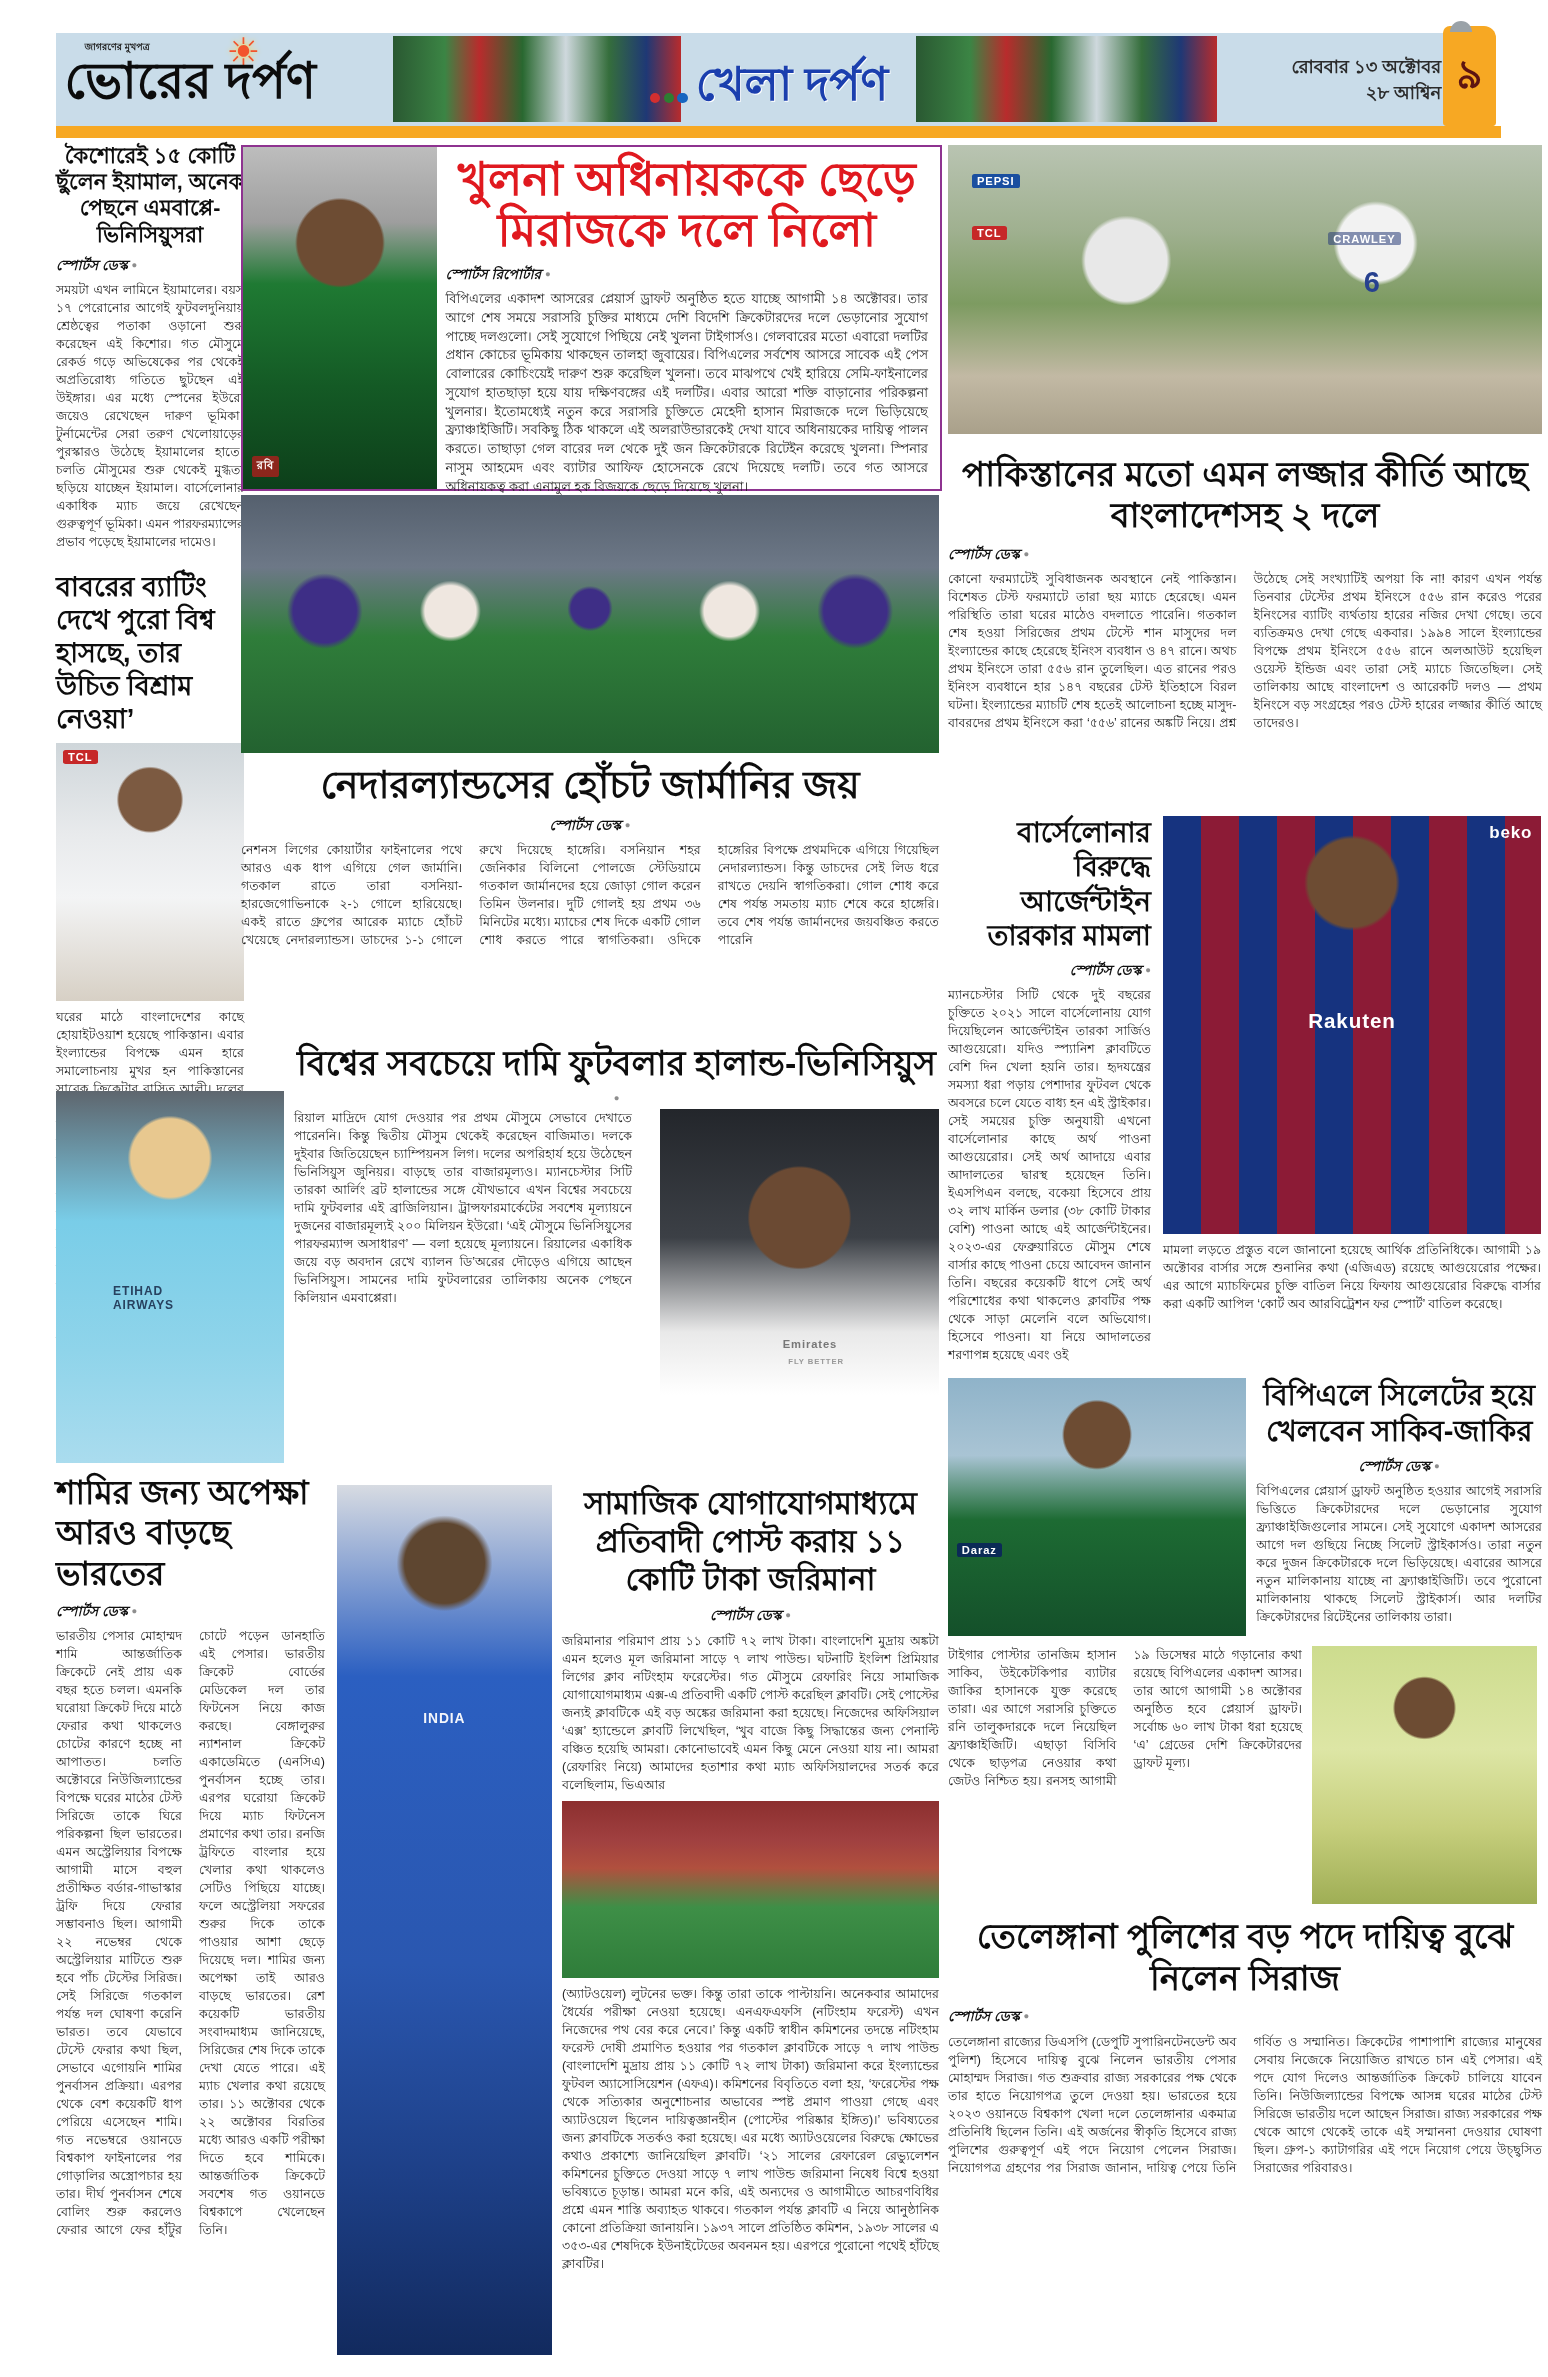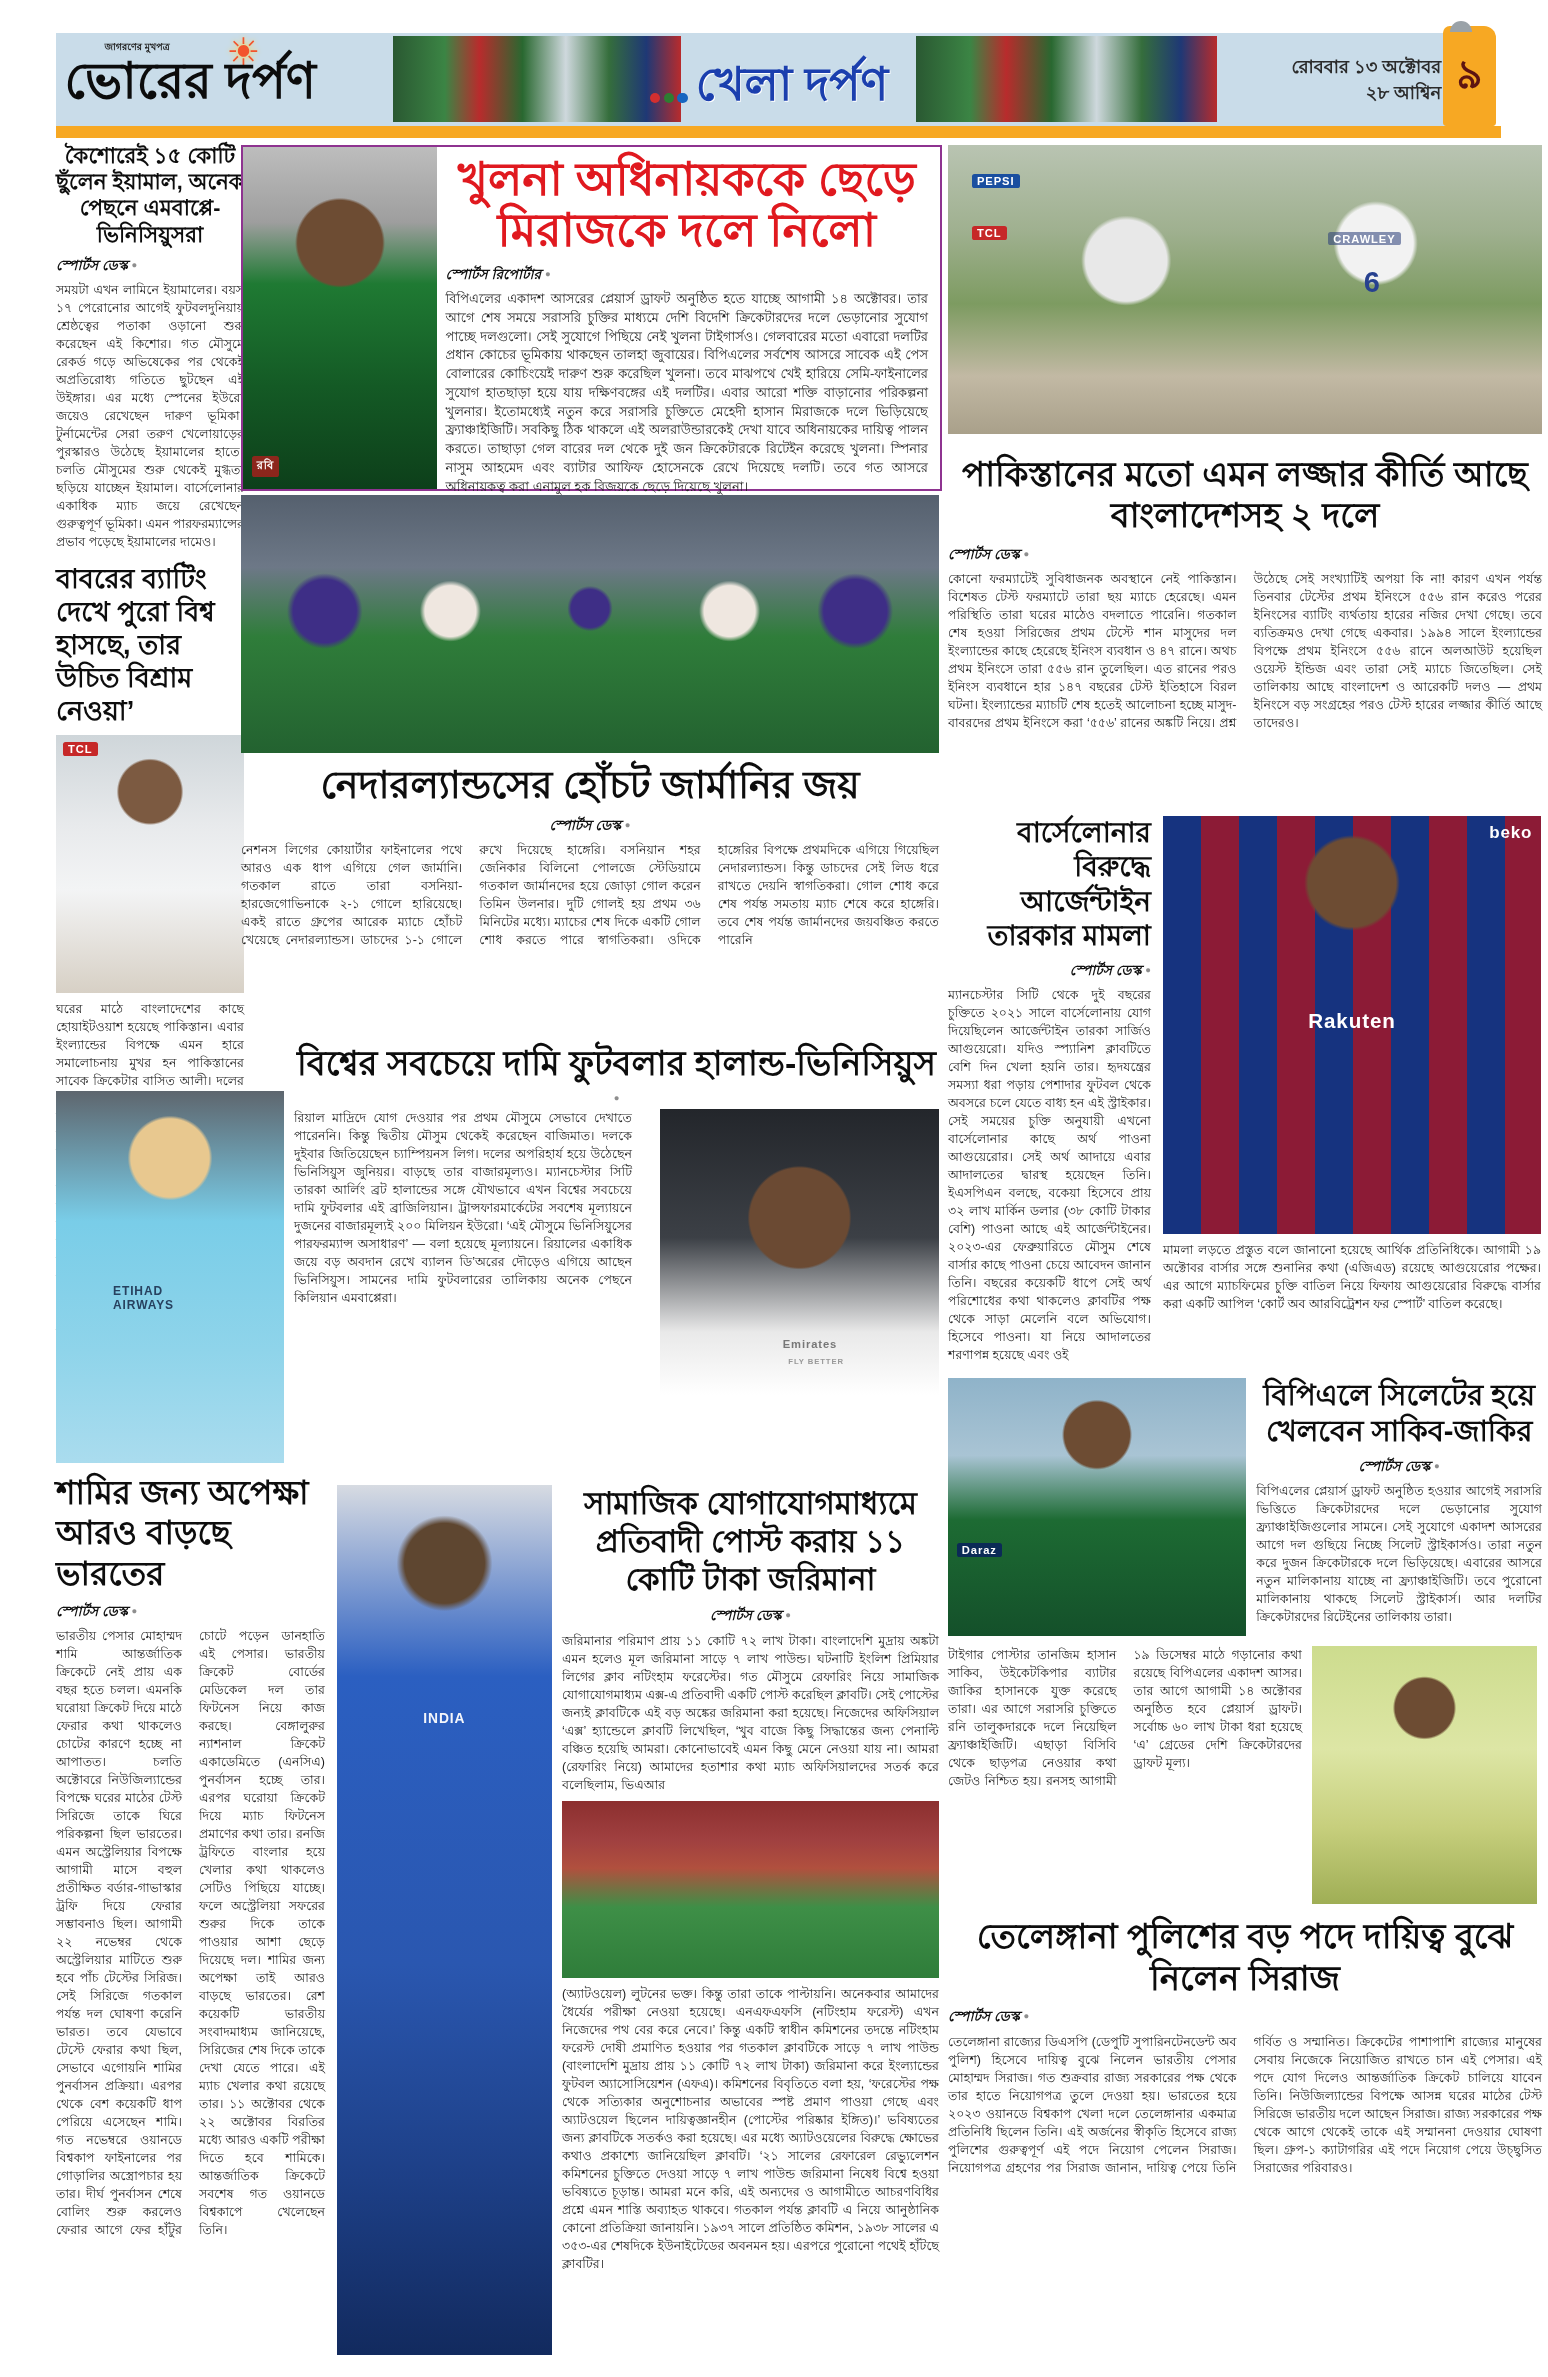--- a/index.html
+++ b/index.html
@@ -3,21 +3,21 @@
 <meta charset="utf-8">
 <style>
   html,body{margin:0;padding:0;background:#e9e9e9;}
   #page{position:relative;width:1548px;height:2377px;background:#ffffff;margin:0 auto;overflow:hidden;
         font-family:"Liberation Sans","DejaVu Sans",sans-serif;color:#1b1b1b;}
   .abs{position:absolute;}
   
   .header-strip{left:56px;top:33px;width:1438px;height:93px;background:#c9dce9;}
   .header-bar{left:56px;top:126px;width:1445px;height:12px;background:#f7a823;}
   .masthead{left:8.6px;top:6.9px;width:344px;height:82px;}
-  .masthead-tagline{font-size:9.5px;font-weight:bold;color:#222;margin-left:40px;}
+  .masthead-tagline{font-size:9.5px;font-weight:bold;color:#222;margin-left:20px;}
   .masthead-title{font-size:50px;font-weight:bold;color:#0c0c0c;line-height:1.05;position:relative;z-index:2;}
   .sun-icon{position:absolute;left:162px;top:-10.3px;font-size:38px;color:#f2542d;z-index:1;text-shadow:0 0 5.2px #ffd34d;}
   .montage{top:3.4px;height:86px;background:
       linear-gradient(90deg,#1c4d22 0%,#2f7d36 18%,#b71c1c 30%,#1b5e20 45%,#cfd8dc 60%,#28642d 75%,#102a6b 88%,#b71c1c 100%);
       opacity:.92;}
   .montage.m1{left:337px;width:288px;}
   .montage.m2{left:860px;width:301px;}
   .section-title{left:607px;top:15.5px;width:258px;text-align:center;font-size:46px;font-weight:bold;
       color:#1b3fae;z-index:3;text-shadow:0.9px 0.9px 0 #fff;}
   .sports-icons{left:594px;top:60px;z-index:4;display:flex;gap:3.4px;}
@@ -115,21 +115,21 @@
     <span class="pagenum">৯</span>
   </div>
   <div class="abs header-bar"></div>
 
   <div class="abs zone-left">
     <div>
       <div class="hl center" style="font-size:21.5px">কৈশোরেই ১৫ কোটি ছুঁলেন ইয়ামাল, অনেক পেছনে এমবাপ্পে-ভিনিসিয়ুসরা</div>
       <div class="byline"><span>স্পোর্টস ডেস্ক</span> <span class="dot">●</span></div>
       <div class="body-text">সময়টা এখন লামিনে ইয়ামালের। বয়স ১৭ পেরোনোর আগেই ফুটবলদুনিয়ায় শ্রেষ্ঠত্বের পতাকা ওড়ানো শুরু করেছেন এই কিশোর। গত মৌসুমে রেকর্ড গড়ে অভিষেকের পর থেকেই অপ্রতিরোধ্য গতিতে ছুটছেন এই উইঙ্গার। এর মধ্যে স্পেনের ইউরো জয়েও রেখেছেন দারুণ ভূমিকা। টুর্নামেন্টের সেরা তরুণ খেলোয়াড়ের পুরস্কারও উঠেছে ইয়ামালের হাতে। চলতি মৌসুমের শুরু থেকেই মুগ্ধতা ছড়িয়ে যাচ্ছেন ইয়ামাল। বার্সেলোনার একাধিক ম্যাচ জয়ে রেখেছেন গুরুত্বপূর্ণ ভূমিকা। এমন পারফরম্যান্সের প্রভাব পড়েছে ইয়ামালের দামেও।</div>
     </div>
-    <div style="margin-top:12px">
+    <div style="margin-top:20px">
       <div class="hl" style="font-size:27px">বাবরের ব্যাটিং দেখে পুরো বিশ্ব হাসছে, তার উচিত বিশ্রাম নেওয়া’</div>
       <div class="photo babar-photo">
         <span class="tag jersey-tag" style="left:6.9px;top:6.9px;background:#c62828">TCL</span>
       </div>
       <div class="body-text">ঘরের মাঠে বাংলাদেশের কাছে হোয়াইটওয়াশ হয়েছে পাকিস্তান। এবার ইংল্যান্ডের বিপক্ষে এমন হারে সমালোচনায় মুখর হন পাকিস্তানের সাবেক ক্রিকেটার বাসিত আলী। দলের এমন অবস্থার দায় সবচেয়ে বেশি শান মাসুদ ও বাবর আজমের ওপর দিয়েছেন বাসিত। টেস্টে টানা ১৮ ইনিংসে ফিফটি না পাওয়া বাবরের কোনো ব্যাটিংই হচ্ছে না এবং তার বিশ্রাম নেওয়া উচিত বলে মনে করেন সাবেক এই ক্রিকেটার। নিজের ইউটিউব চ্যানেলে বাবরকে নিয়ে হতাশা প্রকাশ করেছেন তিনি, ‘বাবর আজমের বিশ্রাম প্রয়োজন, সেটা বাবরেরই বলা উচিত। (বাবরের ব্যাটিং দেখে) পুরো বিশ্ব হাসছে। আমি কোনো এসেছি যে এক মাসুদ এগুলো অপসারণ। তবে সে অধিনায়কত্বও বোঝে না।’ — এ নিশ্চিত কী হচ্ছে?’</div>
     </div>
   </div>
 
   <div class="abs photo haaland-photo">
     <span class="tag" style="left:50%;top:52%;transform:translateX(-50%);color:#27415f;font-size:12px">ETIHAD AIRWAYS</span>

